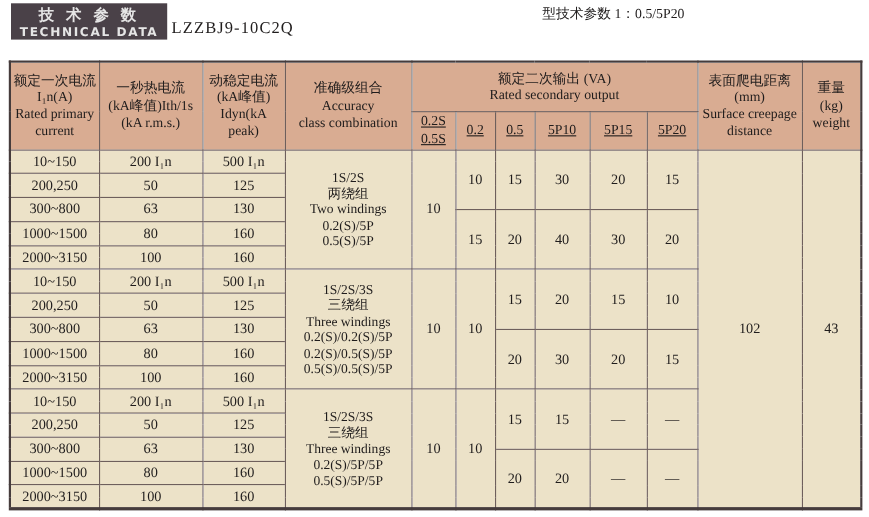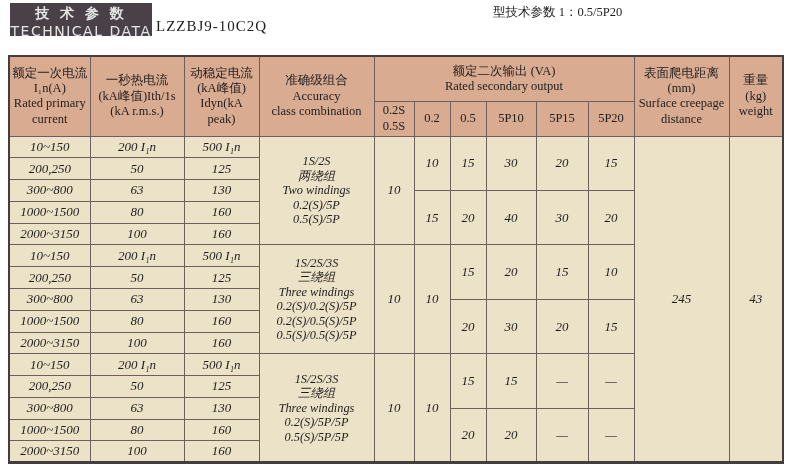--- a/index.html
+++ b/index.html
@@ -13,21 +13,21 @@
   }
   .titlebox {
     position: absolute; left: 10px; top: 3px;
     width: 142px; height: 33px;
     background: #4a4148;
     color: #e5e5e5;
     text-align: center;
     font-family: "DejaVu Sans", "Liberation Sans", sans-serif;
   }
   .titlebox .zh { font-size: 14px; font-weight: bold; letter-spacing: 3px; padding-top: 2px; }
-  .titlebox .en { font-size: 14px; font-weight: normal; letter-spacing: 1.5px; }
+  .titlebox .en { font-size: 11px; font-weight: bold; letter-spacing: 1.5px; }
   .model {
     position: absolute; left: 156px; top: 18px;
     font-size: 15px; letter-spacing: 1px;
   }
   .topright {
     position: absolute; left: 493px; top: 5px;
     font-size: 12.5px; line-height: 15.5px;
     white-space: nowrap;
   }
   .topright .gap { display: inline-block; margin-left: 14px; }
@@ -52,22 +52,22 @@
     font-weight: normal;
     font-size: 12.5px;
     line-height: 1.22;
   }
   .spec td {
     background: #ece2c8;
     font-size: 13px;
   }
   .pre { white-space: pre-line; }
   tr.h1 { height: 45px; margin-left: 48px; }
-  tr.h2 { height: 35px; }
-  tr.hr { height: 10.9px; font-style: italic; }
+  tr.h2 { height: 35px; text-decoration: underline; }
+  tr.hr { height: 10.9px; }
   td.acc { font-size: 12.3px; line-height: 1.18; }
 </style>
 </head>
 <body>
 
 <div class="titlebox">
   <div class="zh">技 术 参 数</div>
   <div class="en">TECHNICAL DATA</div>
 </div>
 <div class="model">LZZBJ9-10C2Q</div>
@@ -134,21 +134,21 @@
 两绕组
 Two windings
 0.2(S)/5P
 0.5(S)/5P</td>
     <td rowspan="10">10</td>
     <td rowspan="5">10</td>
     <td rowspan="5">15</td>
     <td rowspan="5">30</td>
     <td rowspan="5">20</td>
     <td rowspan="5">15</td>
-    <td rowspan="30">245</td>
+    <td rowspan="30">102</td>
     <td rowspan="30">43</td>
   </tr>
   <tr class="hr"></tr>
   <tr class="hr">
     <td rowspan="2">200,250</td>
     <td rowspan="2">50</td>
     <td rowspan="2">125</td>
   </tr>
   <tr class="hr"></tr>
   <tr class="hr">

